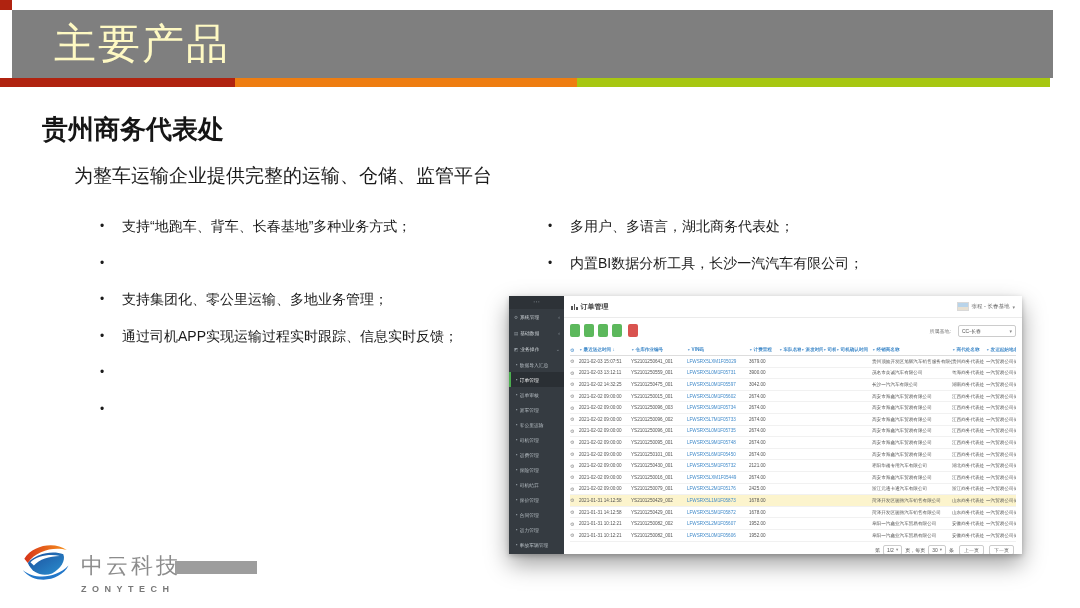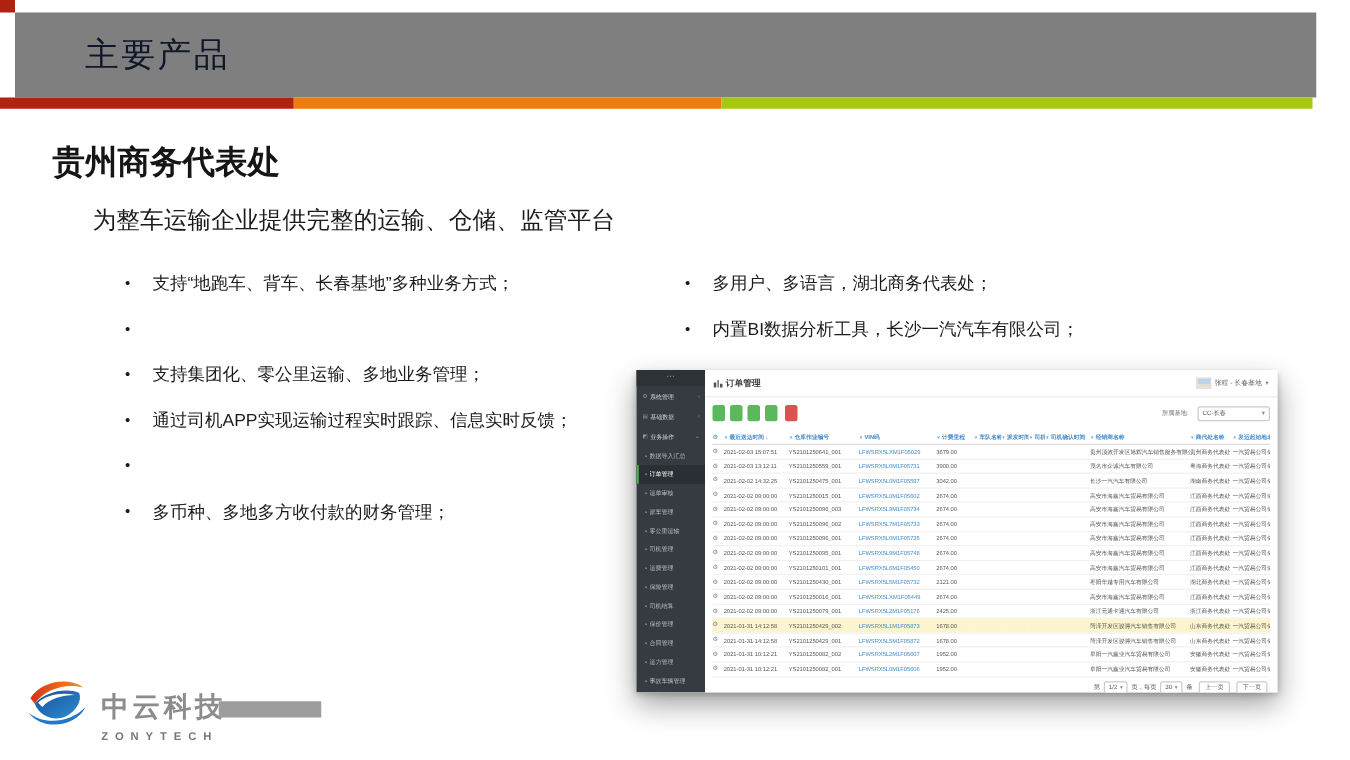--- a/index.html
+++ b/index.html
@@ -2,39 +2,39 @@
 <html><head>
 <meta charset="utf-8">
 <style>
   * { margin:0; padding:0; box-sizing:border-box; }
   html,body { width:1080px; height:608px; }
   body { font-family:"Liberation Sans","DejaVu Sans",sans-serif; background:#fff; position:relative; overflow:hidden; }
 
   
   .notch { position:absolute; left:0; top:0; width:12px; height:10px; background:#b02310; }
   .headerbar { position:absolute; left:12px; top:10px; width:1041px; height:68px; background:#7f7f7f; display:flex; align-items:center; }
-  .headerbar .htitle { color:#0f172a; font-size:27px; font-weight:300; letter-spacing:2px; padding-left:56px; }
+  .headerbar .htitle { color:#fef9c3; font-size:42px; font-weight:300; letter-spacing:2px; padding-left:42px; }
   .accent { position:absolute; top:78px; height:9px; }
   .accent.red { left:0; width:235px; background:#b02310; }
   .accent.orange { left:235px; width:342px; background:#ee7d11; }
   .accent.green { left:577px; width:473px; background:#a7c711; }
 
   .ptitle { position:absolute; left:42px; top:112px; font-size:26px; font-weight:700; color:#151515; }
   .psub   { position:absolute; left:74px; top:163px; font-size:19px; color:#1b1b1b; }
 
   ul.bullets { position:absolute; list-style:none; }
   ul.bullets.left  { left:100px; top:219px; width:440px; }
   ul.bullets.right { left:548px; top:219px; width:430px; }
   ul.bullets li { display:flex; margin-bottom:21.5px; font-size:14px; color:#1b1b1b; line-height:15px; }
   ul.bullets .dot { width:22px; font-size:12px; color:#1b1b1b; flex:none; }
 
   
   .logo { position:absolute; left:20px; top:540px; display:flex; align-items:flex-start; }
   .logo-text { margin-left:9px; margin-top:11px; }
-  .logo-cn { font-size:22px; font-weight:700; color:#8c8c8c; letter-spacing:3px; }
+  .logo-cn { font-size:22px; font-weight:400; color:#8c8c8c; letter-spacing:3px; }
   .logo-en { font-size:9px; font-weight:700; color:#787878; letter-spacing:5.5px; margin-top:3px; }
   .logo-bar { position:absolute; left:175px; top:561px; width:82px; height:13px; background:#9d9d9d; }
 
   
   .app { position:absolute; left:509px; top:296px; width:513px; height:258px; background:#fff;
          box-shadow:0 10px 22px rgba(0,0,0,.38), 0 2px 5px rgba(0,0,0,.22); overflow:hidden; display:flex; }
   .sb { width:55px; flex:none; background:#353b41; overflow:hidden; }
   .sb-top { height:13px; background:#2d3237; color:#9aa3ab; font-size:7px; text-align:center; line-height:11px; }
   .sb-item { display:flex; align-items:center; padding-left:5px; height:15px; cursor:pointer; }
   .sb-item.top { height:16px; }
@@ -115,21 +115,20 @@
     </li>
     <li>
       <span class="dot">•</span>
       <span class="btxt">通过司机APP实现运输过程实时跟踪、信息实时反馈；</span>
     </li>
     <li>
       <span class="dot">•</span>
     </li>
     <li>
       <span class="dot">•</span>
-      <span class="btxt">多币种、多地多方收付款的财务管理；</span>
     </li>
   </ul>
 <ul class="bullets right">
 
 <li>
       <span class="dot">•</span>
       <span class="btxt">多用户、多语言，湖北商务代表处；</span>
     </li>
     <li>
       <span class="dot">•</span>

